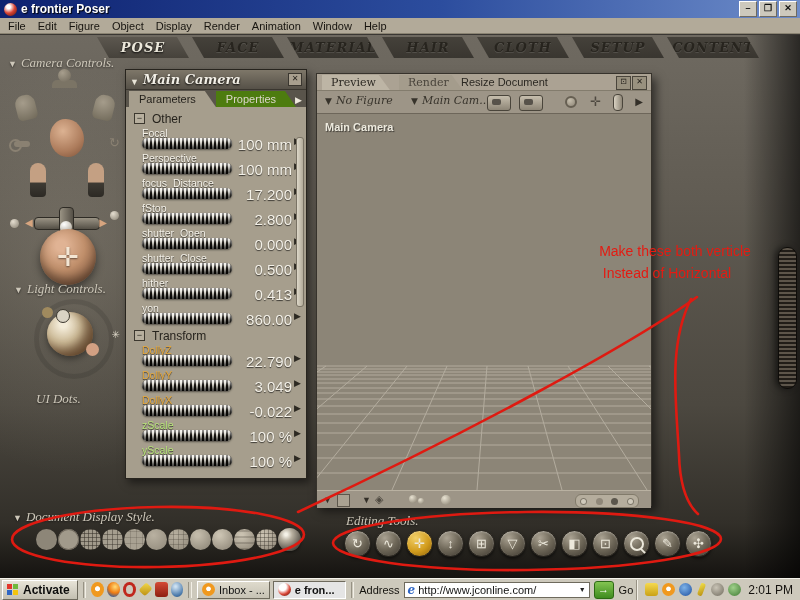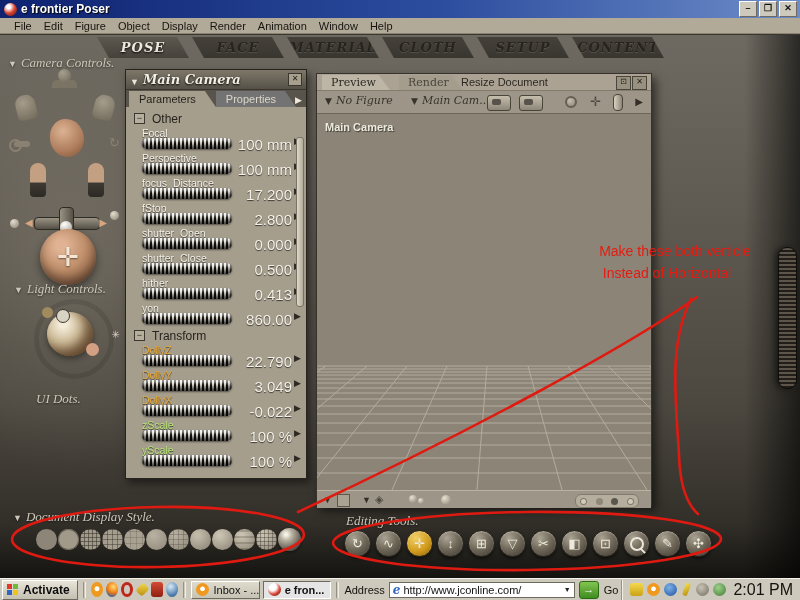--- a/index.html
+++ b/index.html
@@ -12,21 +12,21 @@
     display:flex;align-items:center;padding:0 3px;box-sizing:border-box;}
   .tb-icon{width:13px;height:13px;border-radius:50%;margin:0 4px 0 1px;
     background:radial-gradient(circle at 35% 30%,#fff 15%,#d84434 50%,#5b150d 95%);}
   .tb-title{flex:1;color:#fff;font-weight:bold;font-size:12px;text-shadow:1px 1px 1px #000;}
   .tb-btn{width:16px;height:14px;background:#cdc9bd;border:1px solid;margin-left:2px;
     border-color:#fff #6e6a60 #6e6a60 #fff;font-size:9px;line-height:12px;text-align:center;
     color:#111;font-weight:bold;}
 
   
   .menubar{position:absolute;left:0;top:18px;width:800px;height:16px;background:#b2aa99;
-    border-bottom:1px solid #8a8372;display:flex;align-items:center;padding-left:10px;box-sizing:border-box;}
+    border-bottom:1px solid #8a8372;display:flex;align-items:center;padding-left:4px;box-sizing:border-box;}
   .menu-item{font-size:11px;color:#17140f;padding:0 8px 0 4px;}
 
   
   .main{position:absolute;left:0;top:35px;width:800px;height:543px;overflow:hidden;
     background:
      radial-gradient(ellipse 240px 300px at 70px 230px, rgba(219,209,189,.16), transparent 70%),
      linear-gradient(90deg, rgba(0,0,0,0) 93%, rgba(0,0,0,.62) 100%),
      linear-gradient(180deg,#6f6a61 0%,#615c53 30%,#4c4840 68%,#322f29 90%,#151310 100%);}
 
   
@@ -84,21 +84,21 @@
     padding:0 4px;border-bottom:1px solid #3a362f;}
   .phead .ptitle{flex:1;color:#f2efe6;font-family:"DejaVu Serif",serif;font-style:italic;
     font-weight:bold;font-size:13px;text-shadow:0 1px 2px #000;}
   .phead .tri{color:#e9e5d8;}
   .pclose{width:12px;height:11px;background:#a89f8e;border:1px solid #3a362f;font-size:8px;
     line-height:9px;text-align:center;color:#26231d;}
   .ptabs{height:17px;background:#59544b;display:flex;align-items:flex-end;padding-left:3px;position:relative;}
   .ptab{height:16px;line-height:16px;font-size:11px;padding:0 20px 0 10px;
     clip-path:polygon(0 0,calc(100% - 11px) 0,100% 100%,0 100%);}
   .ptab.active{background:#a69e8d;color:#221f1a;}
-  .ptab.inactive{background:#737373;color:#dcd7ca;}
+  .ptab.inactive{background:#4d7c0f;color:#dcd7ca;}
   .ptab-arrow{position:absolute;right:4px;bottom:2px;color:#eee9dc;font-size:9px;}
   .pbody{position:relative;height:372px;padding-top:3px;}
   .psec{display:flex;align-items:center;height:17px;margin-left:8px;color:#26231d;font-size:12px;}
   .psec .box{width:9px;height:9px;border:1px solid #3c382f;background:#b7af9e;color:#26231d;
     font-size:9px;line-height:8px;text-align:center;margin-right:7px;}
   .param{position:relative;height:25px;margin-left:6px;}
   .plabel{position:absolute;left:10px;top:0;font-size:10.5px;color:#f4f1e8;text-shadow:0 1px 1px rgba(0,0,0,.65);}
   .param.orange .plabel{color:#e6a83c;}
   .param.green .plabel{color:#b6e279;}
   .dial{position:absolute;left:10px;top:11px;width:90px;height:11px;border-radius:6px;
@@ -215,21 +215,21 @@
   .golabel{font-size:11px;color:#14120e;margin-left:1px;}
   .tray{margin-left:auto;display:flex;align-items:center;gap:4px;height:20px;padding:0 5px 0 8px;
     border-left:1px solid #979284;box-shadow:inset 1px 0 0 #f2efe6;}
   .tr{width:13px;height:13px;border-radius:3px;}
   .tr1{background:linear-gradient(#f5d94e,#caa216);}
   .tr2{border-radius:50%;background:radial-gradient(circle at 50% 45%,#fff 20%,#f0991f 28% 78%,#a25d07);}
   .tr3{border-radius:50%;background:radial-gradient(circle at 40% 35%,#7db2e8,#1d4e9e);}
   .tr4{background:linear-gradient(135deg,#f2e14a,#b98f12);transform:rotate(20deg);width:5px;height:13px;border-radius:2px;margin:0 3px;}
   .tr5{border-radius:50%;background:radial-gradient(circle at 40% 35%,#c9c4b6,#6f6a5d);}
   .tr6{border-radius:50%;background:radial-gradient(circle at 40% 35%,#9fd08a,#3f7a33);}
-  .clock{font-size:16px;color:#14120e;margin-left:3px;white-space:nowrap;}
+  .clock{font-size:12px;color:#14120e;margin-left:3px;white-space:nowrap;}
 </style>
 </head>
 <body>
 
 <div id="screen">
 
   <div class="titlebar">
     <div class="tb-icon"></div>
     <div class="tb-title">e frontier Poser</div>
     <div class="tb-btn">–</div>
@@ -248,20 +248,21 @@
     <span class="menu-item">Window</span>
     <span class="menu-item">Help</span>
   </div>
 
   <div class="main">
 
     <div class="roomtabs">
       <div class="rtab active">POSE</div>
       <div class="rtab">FACE</div>
       <div class="rtab">MATERIAL</div>
+      <div class="rtab">HAIR</div>
       <div class="rtab">CLOTH</div>
       <div class="rtab">SETUP</div>
       <div class="rtab">CONTENT</div>
     </div>
 
     <div class="sb-label tri" style="left:8px;top:20px;">Camera Controls.</div>
     <div class="cam-art">
       <div class="cc-shoulder"></div>
       <div class="cc-headtop"></div>
       <div class="cc-hand" style="left:8px;top:26px;transform:rotate(-14deg);"></div>

